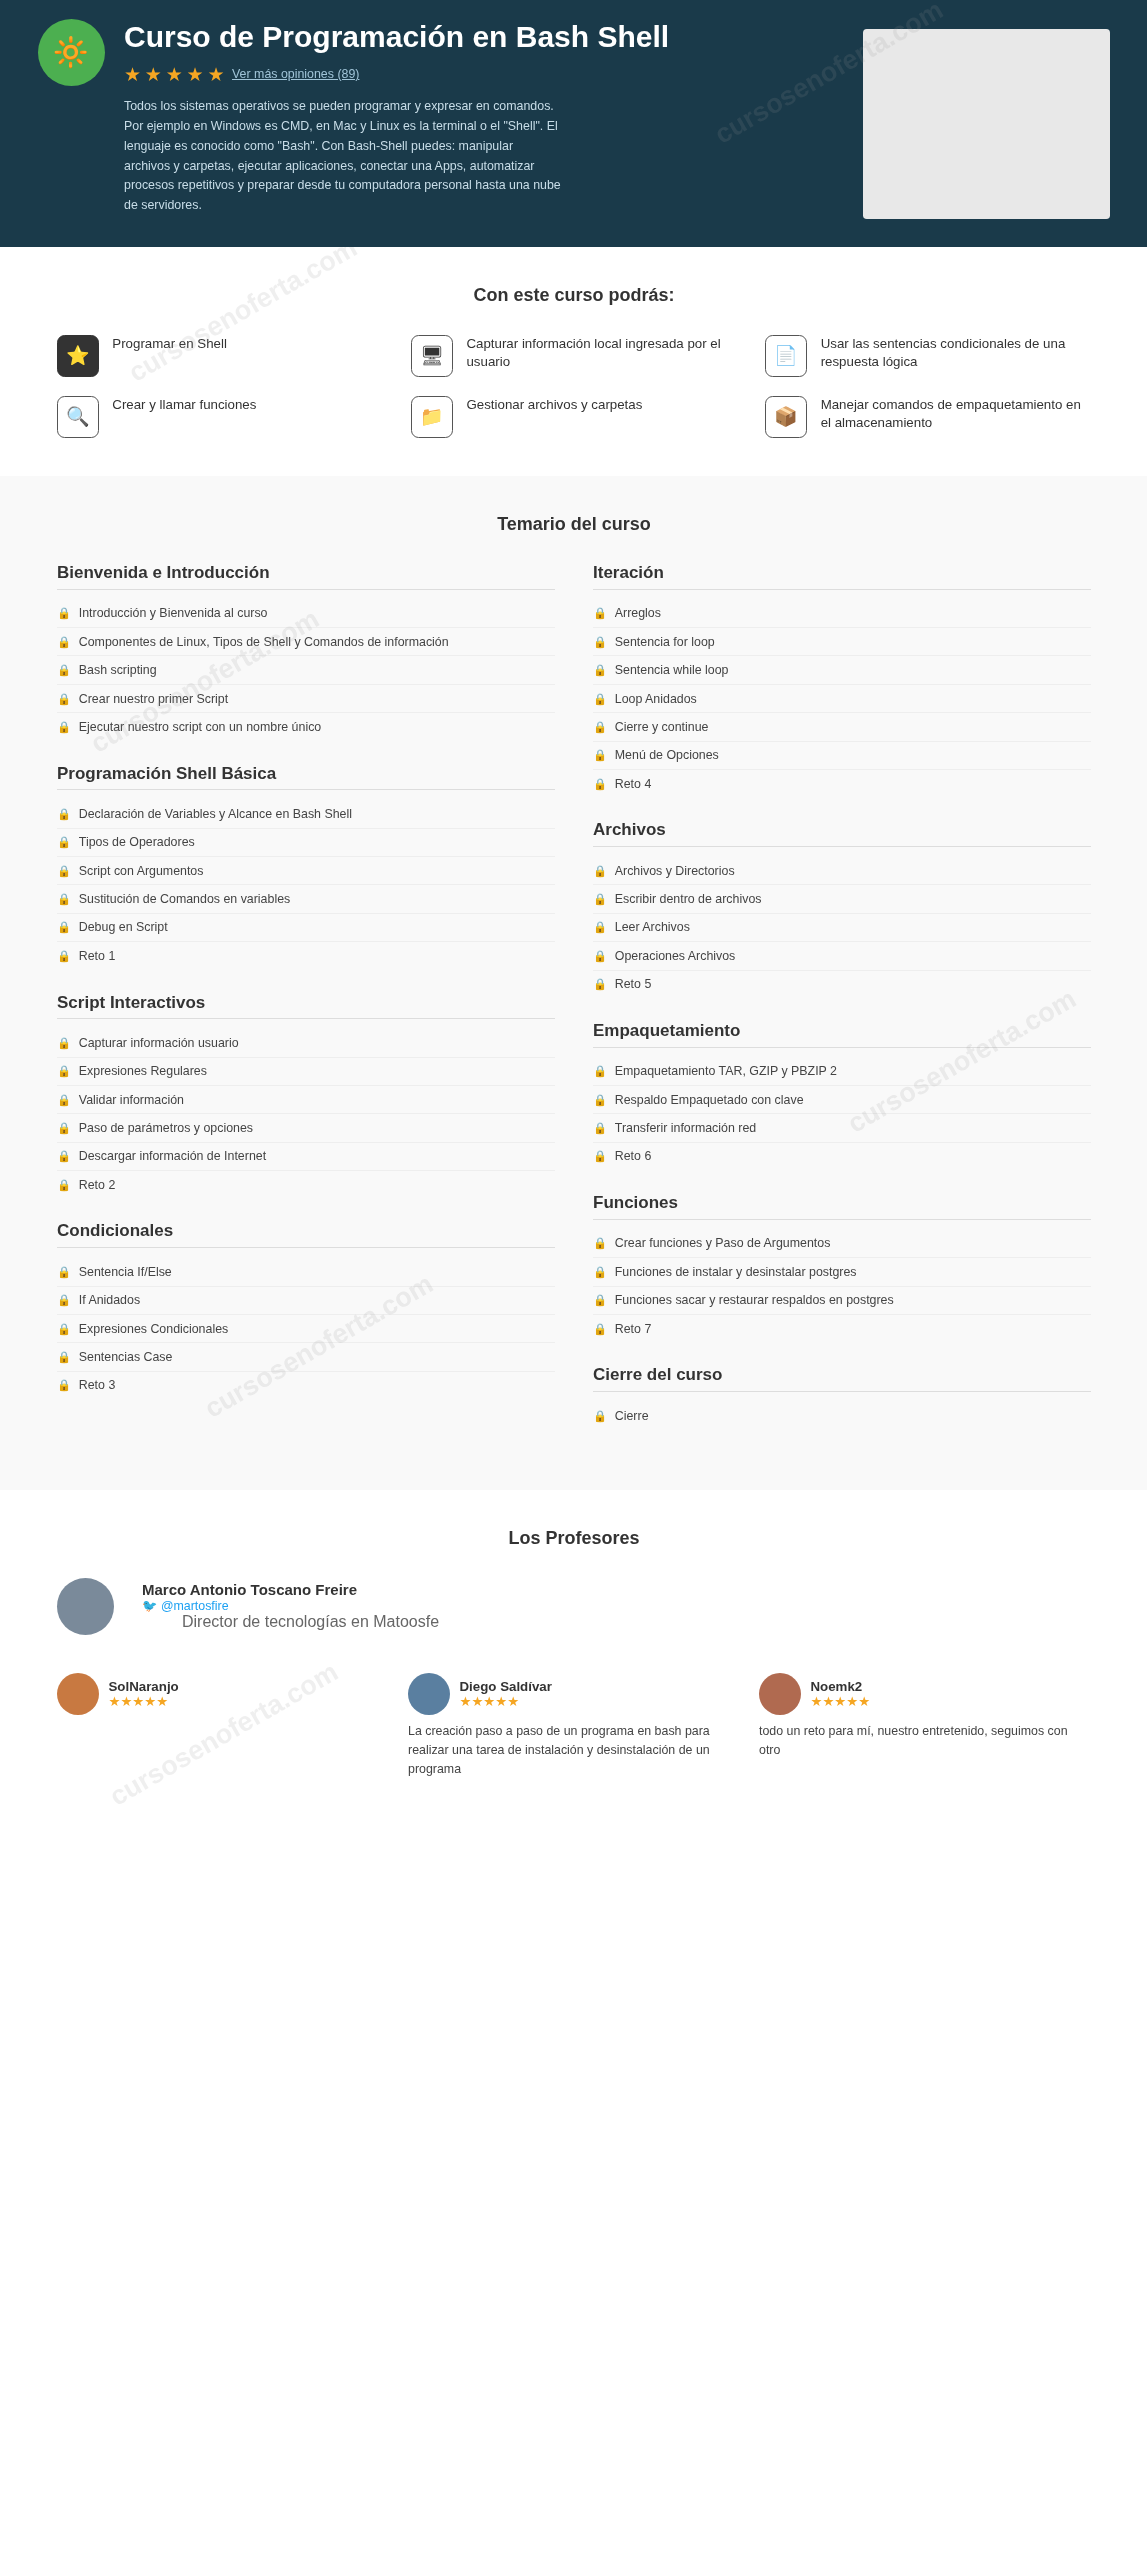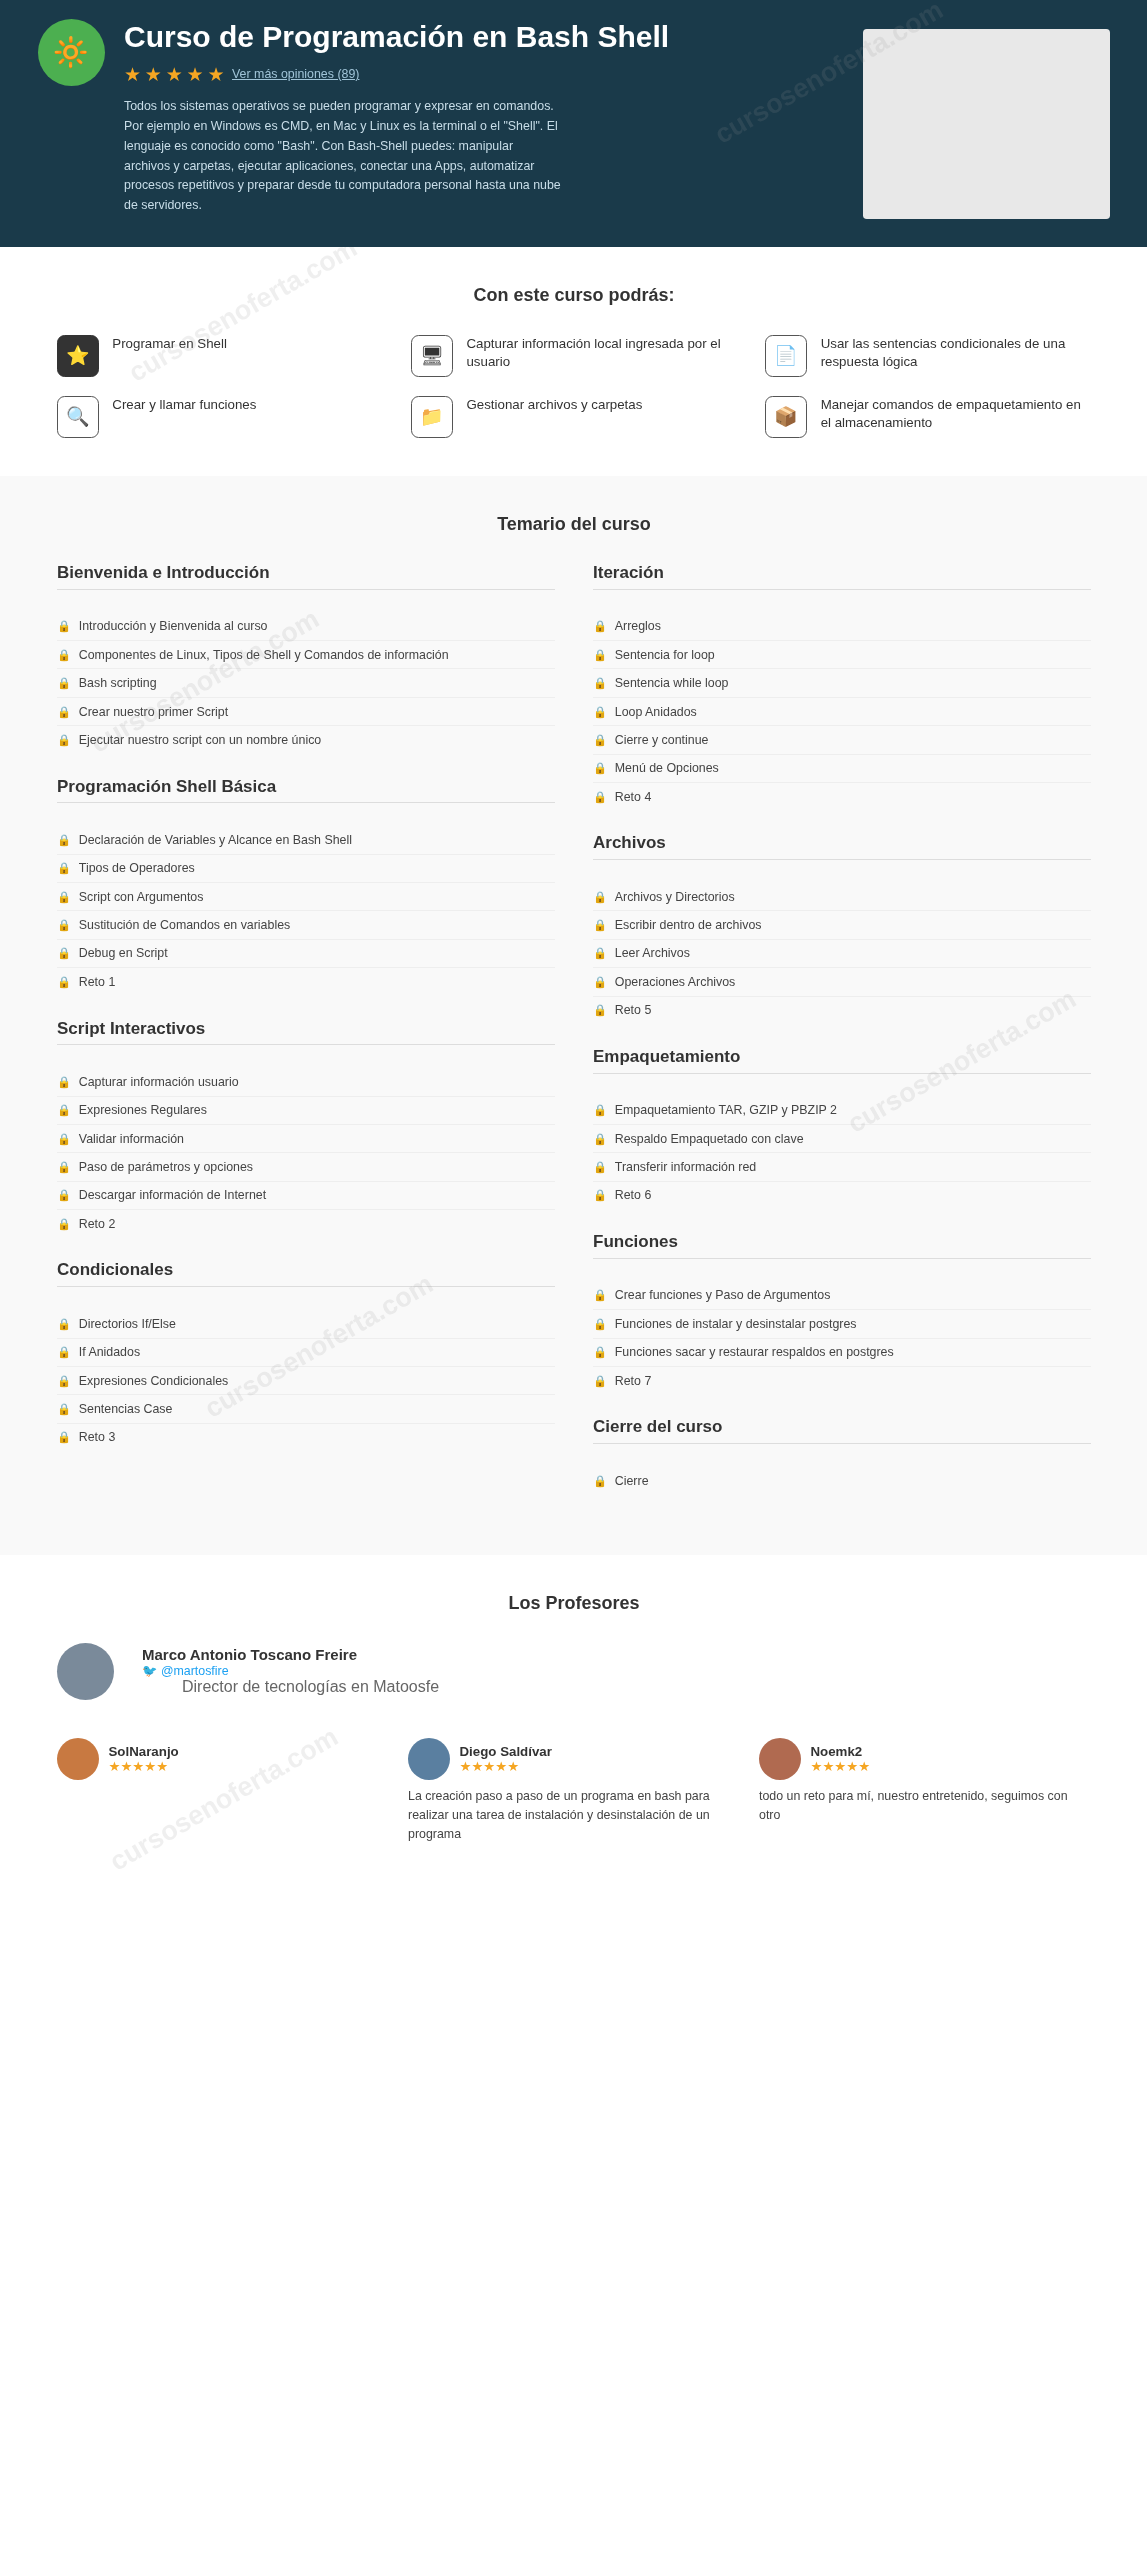--- a/index.html
+++ b/index.html
@@ -94,21 +94,21 @@
     }
     .temario-grid {
       display: grid;
       grid-template-columns: 1fr 1fr;
       gap: 0 38px;
     }
     .temario-section { margin-bottom: 23px; }
     .temario-section-title {
       font-size: 17px;
       font-weight: bold;
-      margin-bottom: 23px;
+      margin-bottom: 10px;
       padding-bottom: 5.7px;
       border-bottom: 1px solid #ddd;
     }
     .temario-item {
       display: flex;
       align-items: center;
       gap: 7.6px;
       padding: 6.7px 0;
       font-size: 12.4px;
       color: #444;
@@ -302,21 +302,21 @@
         <div class="temario-item">
             <span class="lock-icon">🔒</span>
             <span>Reto 2</span>
           </div>
       </div>
 
       <div class="temario-section">
         <div class="temario-section-title">Condicionales</div>
         <div class="temario-item">
             <span class="lock-icon">🔒</span>
-            <span>Directorios If/Else</span>
+            <span>Sentencia If/Else</span>
           </div>
         <div class="temario-item">
             <span class="lock-icon">🔒</span>
             <span>If Anidados</span>
           </div>
         <div class="temario-item">
             <span class="lock-icon">🔒</span>
             <span>Expresiones Condicionales</span>
           </div>
         <div class="temario-item">

